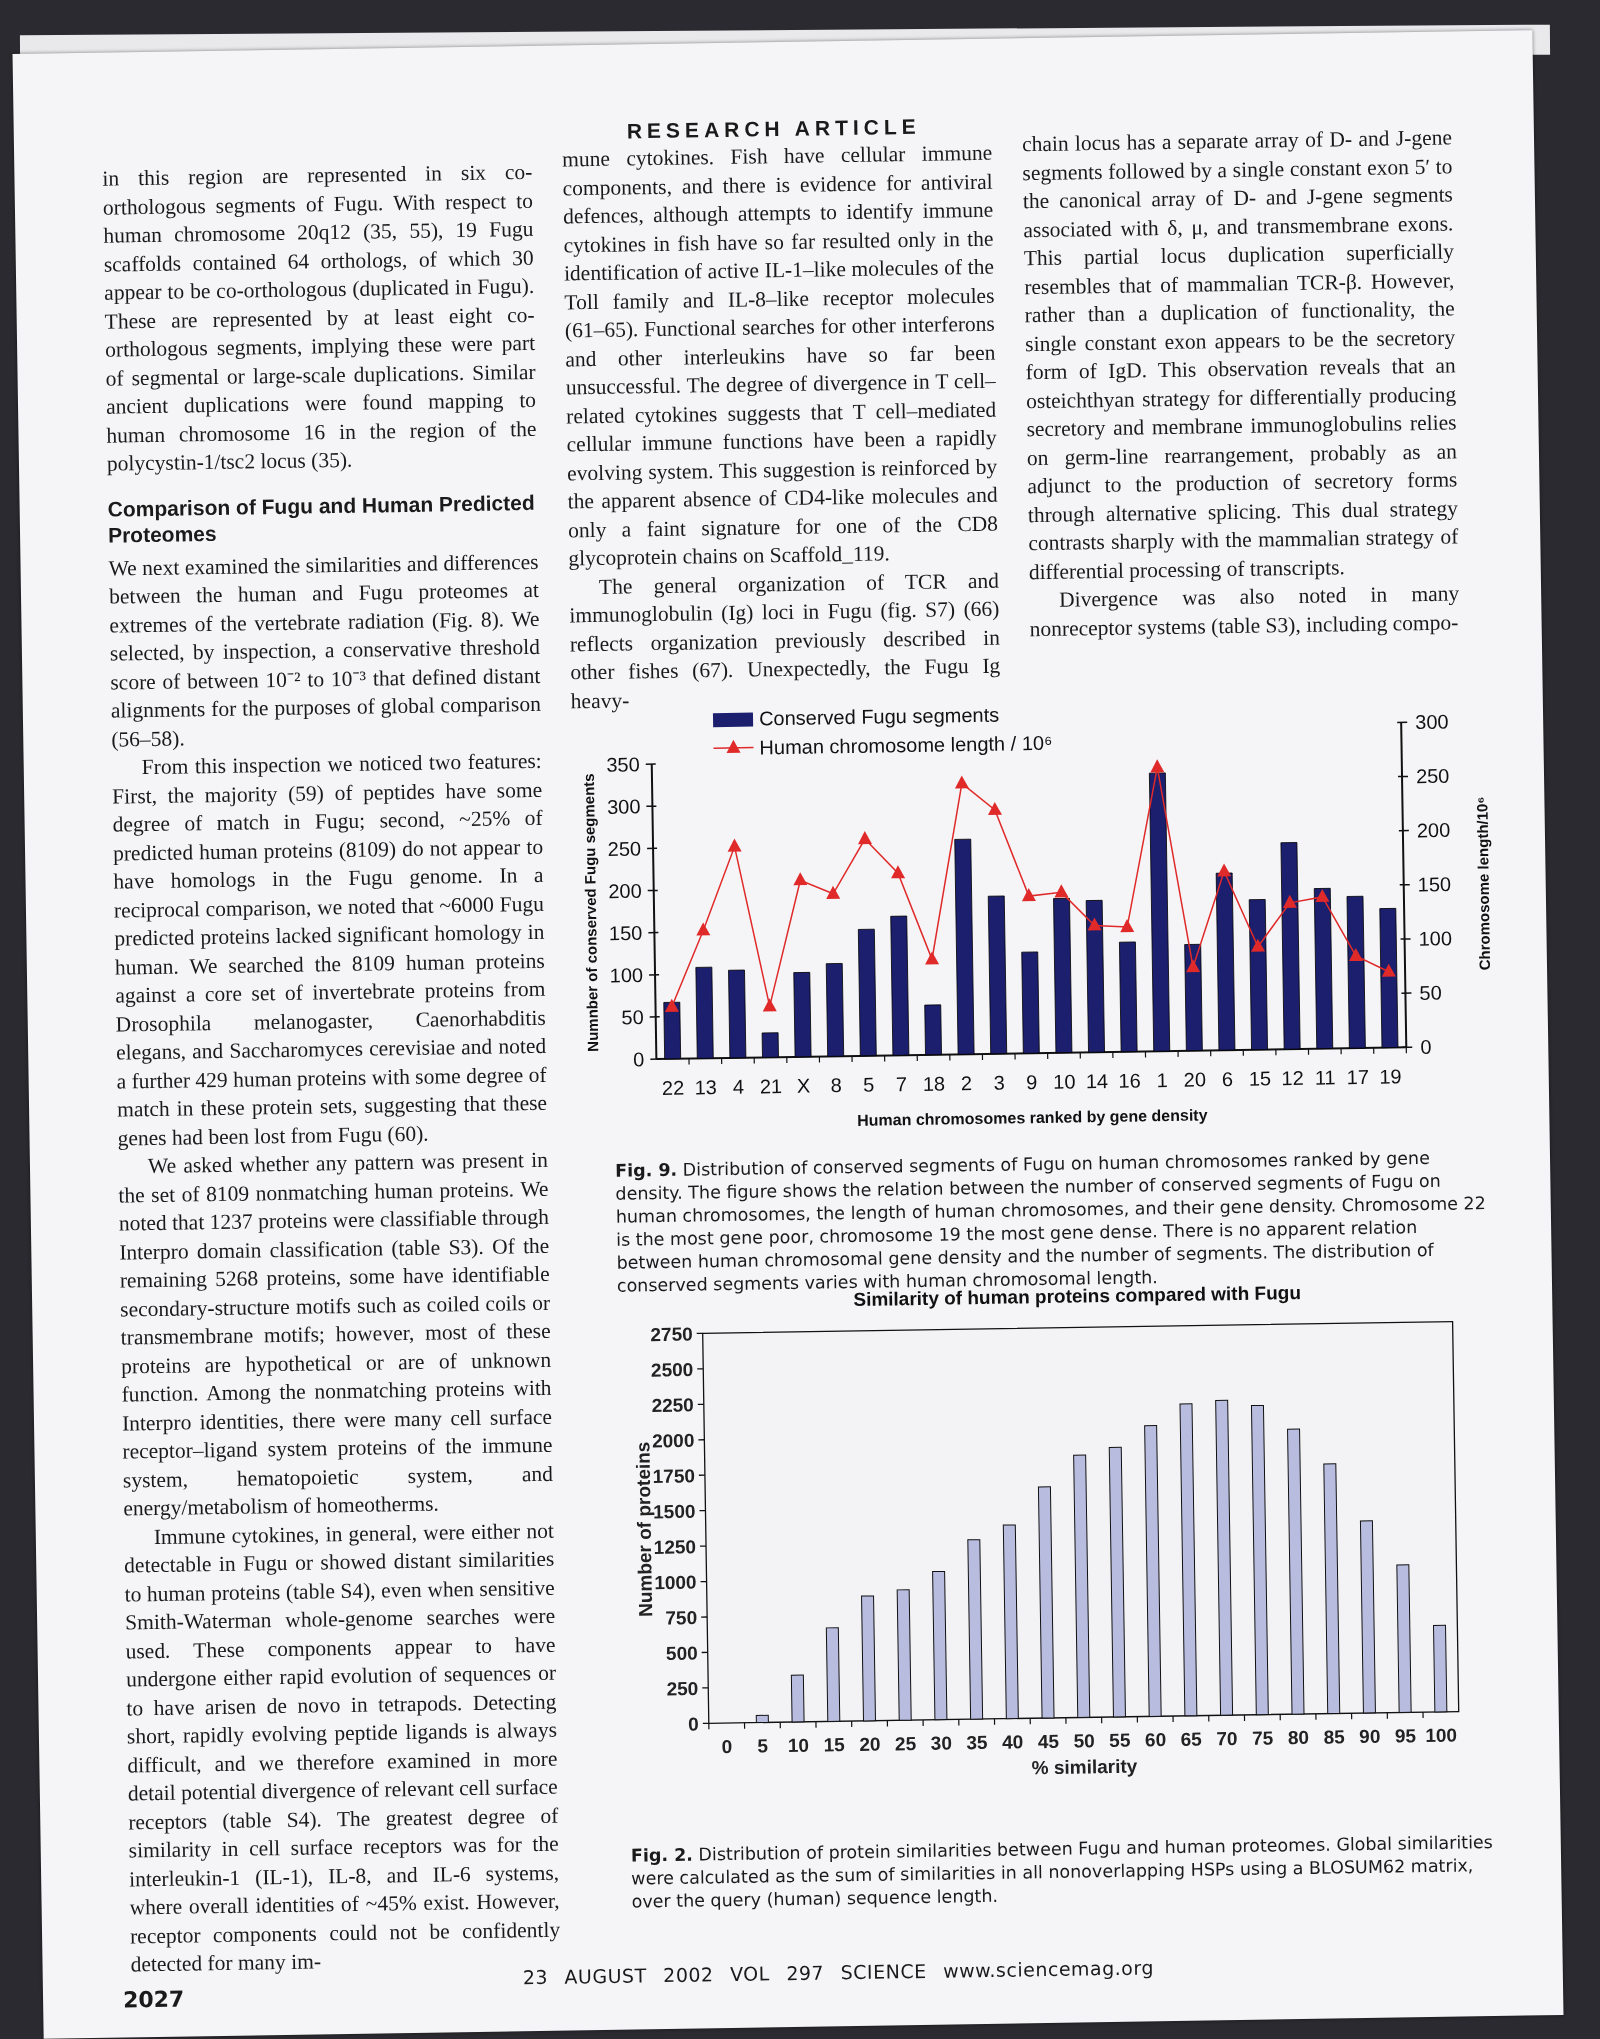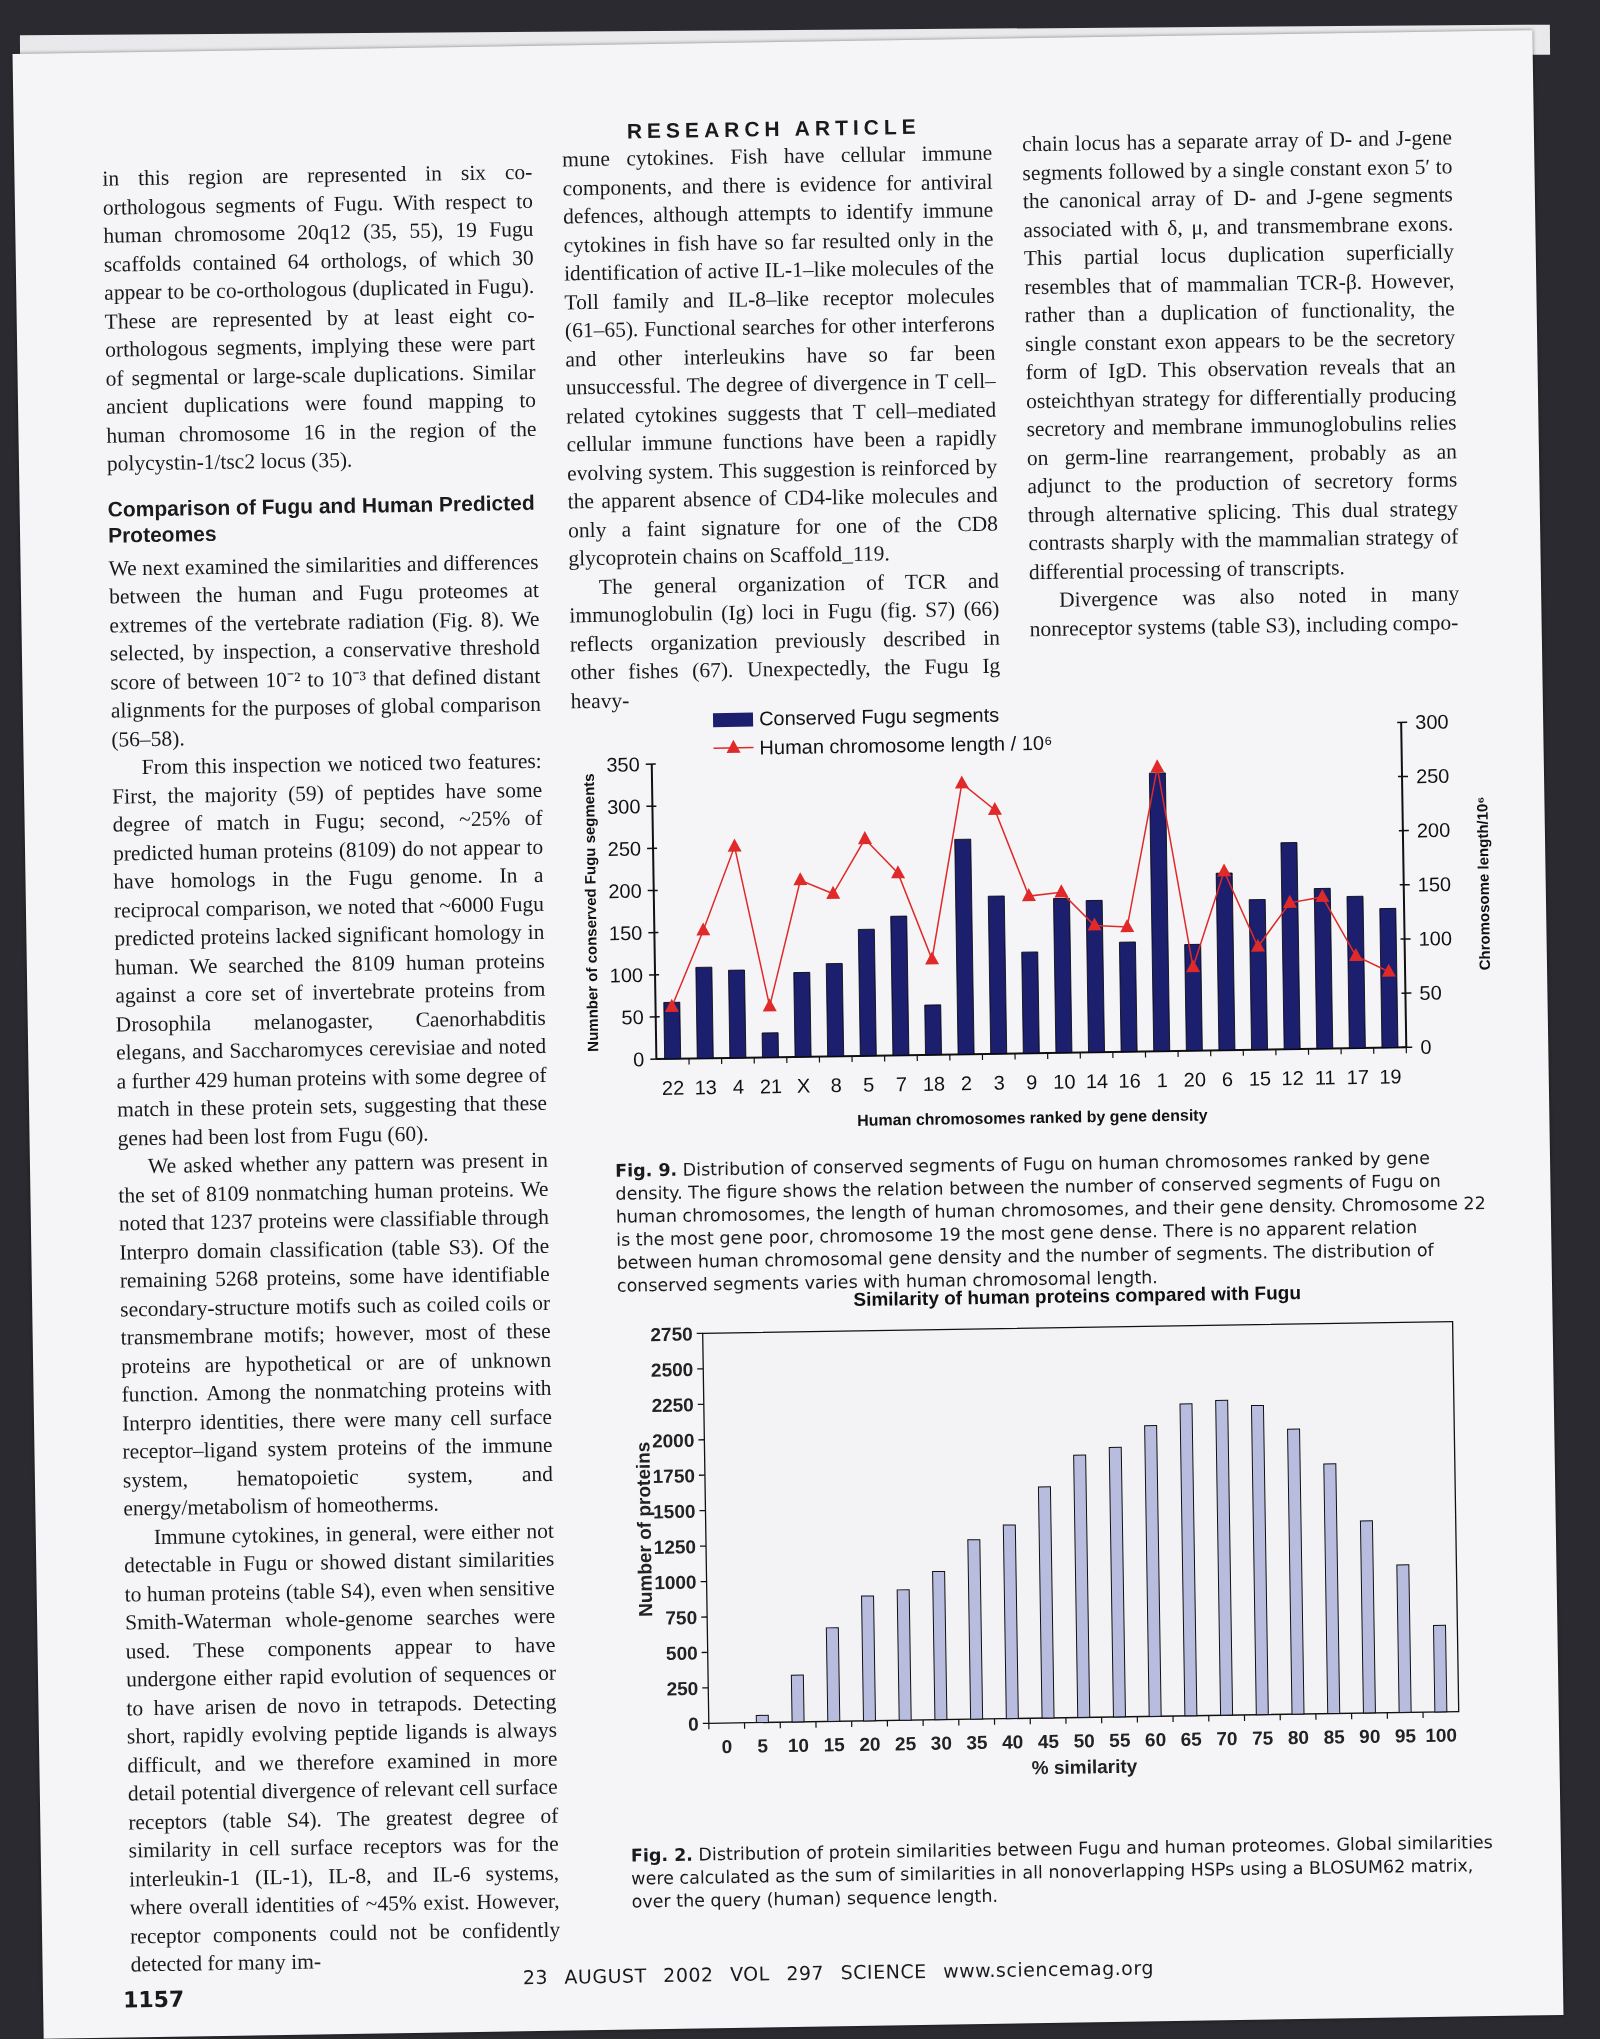--- a/index.html
+++ b/index.html
@@ -289,16 +289,16 @@
           <text x="842.1428571428572" y="475" text-anchor="middle" font-size="19" font-weight="bold" fill="#222">100</text>
           <text x="0" y="0" font-size="19" font-weight="bold" fill="#222" text-anchor="middle" transform="translate(55,250) rotate(-90)">Number of proteins</text>
           <text x="485" y="501" font-size="19" font-weight="bold" fill="#222" text-anchor="middle">% similarity</text>
         </svg>
   </div>
   <div class="caption cap8">
     <b>Fig. 2.</b>
     <span>Distribution of protein similarities between Fugu and human proteomes. Global similarities were calculated as the sum of similarities in all nonoverlapping HSPs using a BLOSUM62 matrix, over the query (human) sequence length.</span>
   </div>
 
-  <div class="footer folio">1157</div>
+  <div class="footer folio">2027</div>
   <div class="footer journal">23 AUGUST 2002 VOL 297 SCIENCE www.sciencemag.org</div>
  </div>
 </div>
 
 </body></html>

